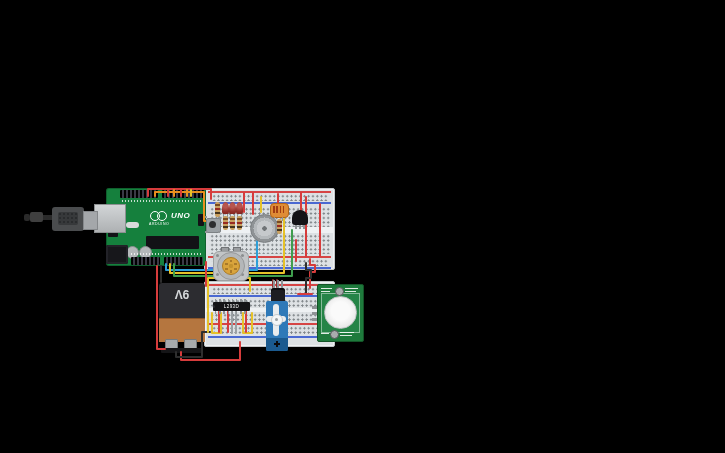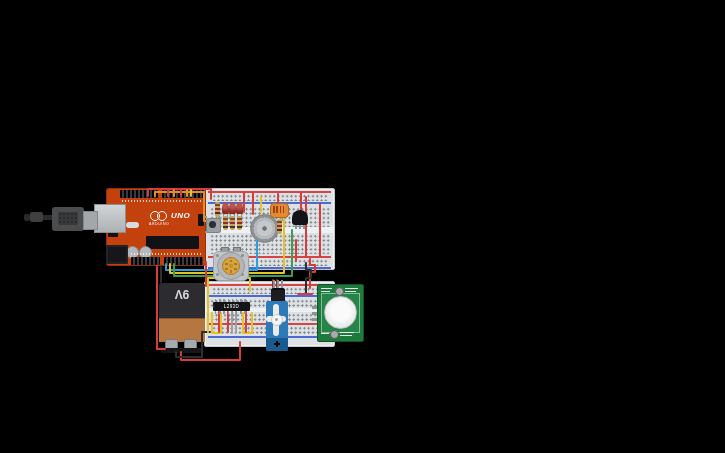--- a/index.html
+++ b/index.html
@@ -5,21 +5,21 @@
   html,body{margin:0;padding:0;background:#000;}
   body{width:725px;height:453px;position:relative;overflow:hidden;font-family:"Liberation Sans",sans-serif;}
   .a{position:absolute;}
   
   .bb{background:#dde1e4;border:1px solid #c2c6c9;border-radius:2px;box-shadow:inset 0 0 0 1px #eef0f2;}
   .rail-red{height:1.5px;background:#d64545;}
   .rail-blue{height:1.5px;background:#4a69d2;}
   .holes{background-image:radial-gradient(circle,#7e8488 0.9px,transparent 1.15px);background-size:4.3px 4.4px;background-position:1px 1px;}
   .channel{background:#eef1f3;}
   
-  .ard{background:#c2410c;border-radius:3px;box-shadow:inset 0 0 0 1px rgba(0,0,0,.25);}
+  .ard{background:#15803d;border-radius:3px;box-shadow:inset 0 0 0 1px rgba(0,0,0,.25);}
   .hdr{background:#15151c;background-image:repeating-linear-gradient(90deg,#000 0 2px,#3a3a46 2px 4px);border-radius:1px;}
   .silk{background-image:repeating-linear-gradient(90deg,rgba(255,255,255,.75) 0 1px,transparent 1px 3px);}
   .chip{background:#121216;border-radius:1px;}
   .cap{background:#b4b8ba;border:1px solid #8b8f91;border-radius:50%;}
   
   svg{position:absolute;left:0;top:0;}
   
   .resv{width:5px;background:linear-gradient(180deg,#c9a05f 0 2px,#7a4a22 2px 4px,#c9a05f 4px 6px,#992b22 6px 8px,#c9a05f 8px 10px,#46351c 10px 12px,#c9a05f 12px 100%);border-radius:2px;}
   .resv:before{content:'';position:absolute;left:2px;top:-3px;bottom:-3px;width:1px;background:#9aa0a4;z-index:-1;}
   .led{width:7px;height:12px;border-radius:50% 50% 18% 18%;background:radial-gradient(circle at 50% 32%,#b8554e 0 2px,#93302a 65%,#7c211c 100%);}

